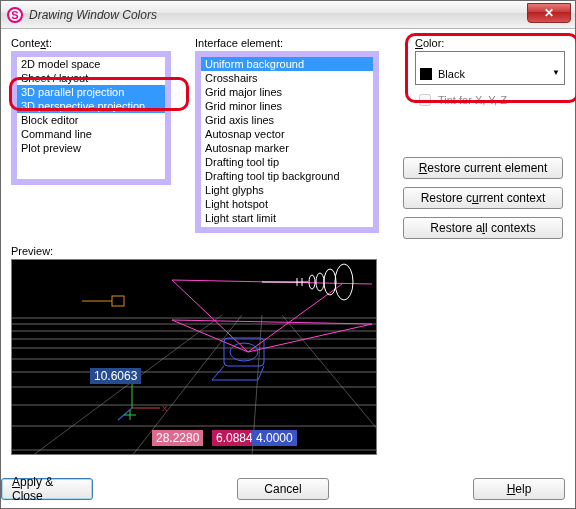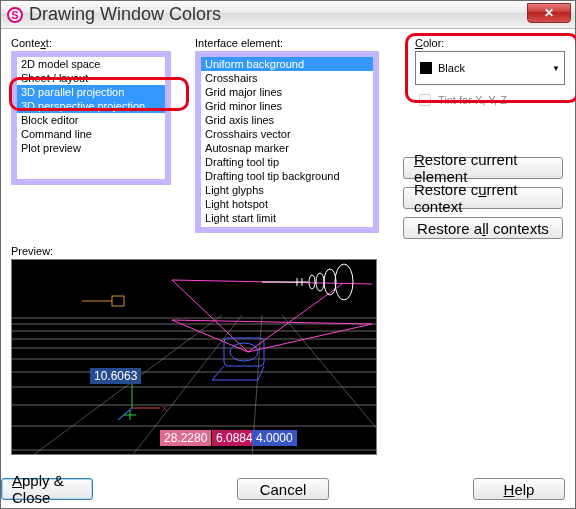--- a/index.html
+++ b/index.html
@@ -36,22 +36,23 @@
     color: #e4007f;
     font-weight: bold;
     font-size: 11px;
     display: flex;
     align-items: center;
     justify-content: center;
     background: #fff;
     margin-right: 6px;
   }
   .titlebar .title {
-    font-size: 18px;
+    font-size: 12px;
     color: #333;
+    font-style: italic;
   }
   .titlebar .close-btn {
     position: absolute;
     right: 4px;
     top: 2px;
     width: 44px; height: 20px;
     background: linear-gradient(to bottom, #e67a7a, #c83b3b 45%, #b82020 46%, #d65050);
     border: 1px solid #8a2a2a;
     border-radius: 0 0 4px 4px;
     color: #fff;
@@ -96,21 +97,21 @@
     color: #fff;
   }
   .highlight-box {
     position: absolute;
     border: 3px solid #e2001a;
     border-radius: 10px;
     pointer-events: none;
   }
   .color-row {
     display: flex;
-    align-items: center;
+    align-items: flex-start;
     border: 1px solid #7a7a7a;
     height: 20px;
     background: #fff;
     padding: 16px 4px;
     gap: 6px;
   }
   .color-row .swatch {
     width: 12px; height: 12px;
     background: #000;
     border: 1px solid #000;
@@ -125,21 +126,21 @@
     gap: 4px;
     margin-top: 6px;
     color: #888;
   }
   .tint-row input { width: 12px; height: 12px; }
   .btn {
     height: 22px;
     background: linear-gradient(to bottom, #fdfdfd, #e7e7e7);
     border: 1px solid #8a8a8a;
     border-radius: 3px;
-    font-size: 15px;
+    font-size: 12px;
     padding: 0 10px;
     display: flex;
     align-items: center;
     justify-content: center;
     cursor: default;
   }
   .btn .u { text-decoration: underline; }
   .right-buttons .btn { width: 160px; margin-top: 8px; }
   .preview-label { margin-top: 6px; }
   .preview {
@@ -205,21 +206,21 @@
       </div>
 
       <div class="col iface">
         <div class="lbl">Interface element:</div>
         <div class="listbox tall" id="iface-list">
             <div class="item selected">Uniform background</div>
             <div class="item">Crosshairs</div>
             <div class="item">Grid major lines</div>
             <div class="item">Grid minor lines</div>
             <div class="item">Grid axis lines</div>
-            <div class="item">Crosshairs vector</div>
+            <div class="item">Autosnap vector</div>
             <div class="item">Autosnap marker</div>
             <div class="item">Drafting tool tip</div>
             <div class="item">Drafting tool tip background</div>
             <div class="item">Light glyphs</div>
             <div class="item">Light hotspot</div>
             <div class="item">Light start limit</div>
           </div>
       </div>
 
       <div class="col right" style="position:relative">
@@ -314,21 +315,21 @@
           <text x="150" y="151" fill="#b23a3a" font-size="8">X</text>
           <text x="116" y="122" fill="#3aa63a" font-size="8">Y</text>
         </g>
 
         <g stroke="#2dcf3b" stroke-width="1">
           <line x1="112" y1="155" x2="124" y2="155"></line>
           <line x1="118" y1="150" x2="118" y2="160"></line>
         </g>
       </svg>
       <div class="dim" style="left:78px; top:108px">10.6063</div>
-      <div class="dim pink" style="left:148px; top:170px">28.2280</div>
+      <div class="dim pink" style="left:140px; top:170px">28.2280</div>
       <div class="dim green" style="left:200px; top:170px">6.0884</div>
       <div class="dim blue2" style="left:240px; top:170px">4.0000</div>
     </div>
   </div>
 
   <div class="footer">
     <div class="btn primary">
       <span><span class="u">A</span><span>pply &amp; Close</span></span>
     </div>
     <div class="btn">

